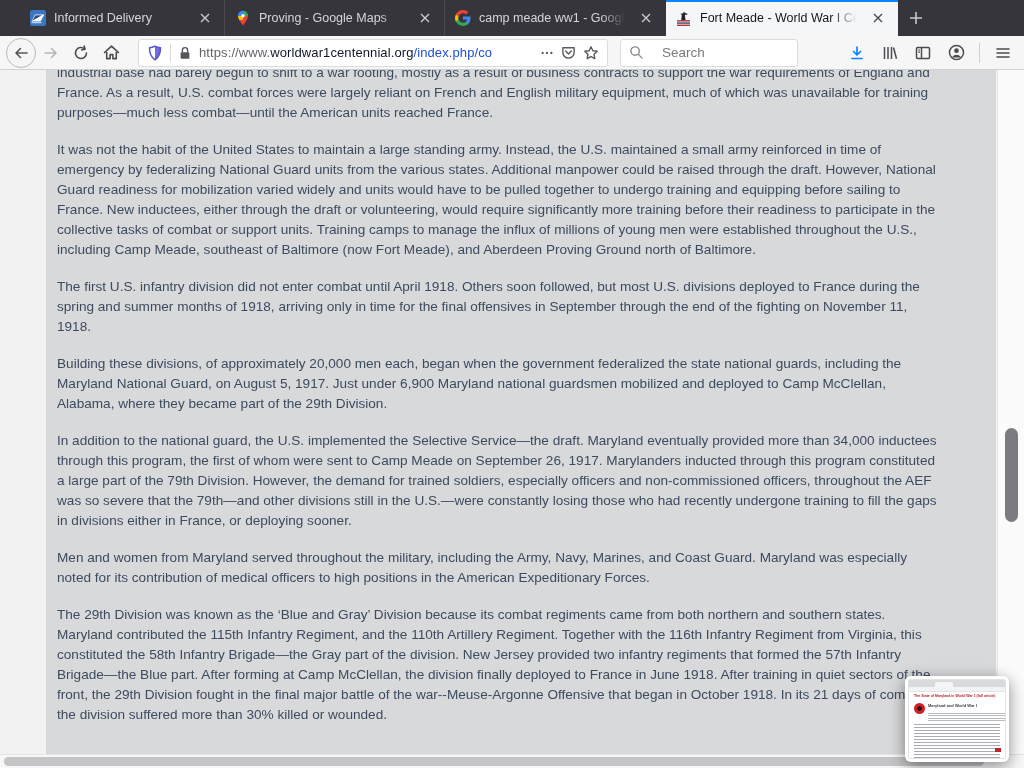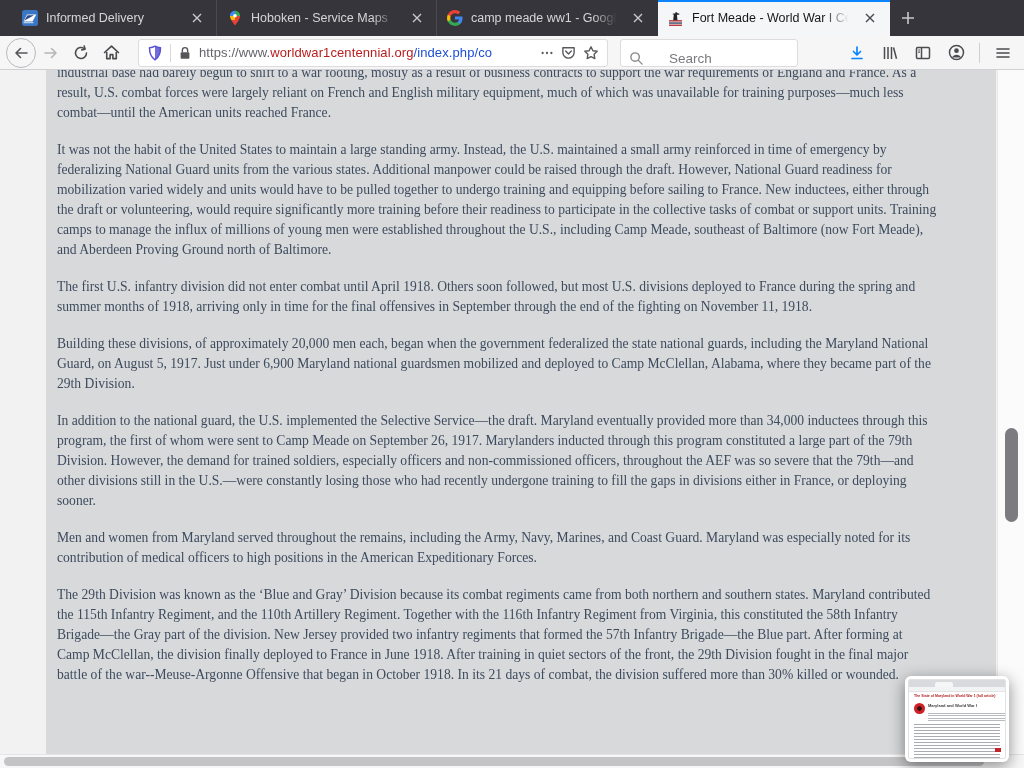--- a/index.html
+++ b/index.html
@@ -1,20 +1,20 @@
 <!DOCTYPE html>
 <html><head>
 <meta charset="utf-8">
 <style>
   * { margin:0; padding:0; box-sizing:border-box; }
   html,body { width:1024px; height:768px; overflow:hidden; }
   body { font-family:"Liberation Sans","DejaVu Sans",sans-serif; background:#f2f2f3; }
 
   
-  .tabbar { display:flex; height:36px; background:#35353b; padding-left:12px; align-items:stretch; }
+  .tabbar { display:flex; height:36px; background:#35353b; padding-left:20px; align-items:stretch; }
   .tab { display:flex; align-items:center; gap:8px; padding:0 10px; position:relative; flex:none; cursor:default; }
   .tab.inactive { color:#d6d6d8; }
   .tab.inactive.sep { box-shadow: inset -1px 0 0 #4a4a4f; }
   .tab.active { background:#f5f6f7; color:#17171a; }
   .tab.active::before { content:''; position:absolute; top:0; left:0; right:0; height:2px; background:#0a84ff; }
   .tab-title { flex:1; font-size:12.5px; white-space:nowrap; overflow:hidden;
     -webkit-mask-image:linear-gradient(90deg,#000 82%,transparent 98%);
     mask-image:linear-gradient(90deg,#000 82%,transparent 98%); }
   .tab-close { width:20px; height:20px; display:flex; align-items:center; justify-content:center; border-radius:3px; flex:none; }
   .favicon { width:16px; height:16px; flex:none; }
@@ -22,33 +22,33 @@
 
   
   .toolbar { height:34px; display:flex; align-items:center; background:#f6f6f7; border-bottom:1px solid #d0d0d4; padding:0 6px; }
   .tb-btn { width:30px; height:28px; display:flex; align-items:center; justify-content:center; flex:none; border-radius:3px; }
   .btn-back { width:30px; height:30px; border:1px solid #b9b9be; border-radius:50%; display:flex; align-items:center; justify-content:center; flex:none; background:#f6f6f7; }
   .urlbar { height:28px; width:470px; margin-left:12px; background:#fff; border:1px solid #dcdcde; border-radius:3px; display:flex; align-items:center; padding:0 8px; gap:7px; flex:none; font-size:13px; }
   .urlbar .divider { width:1px; height:18px; background:#d9d9db; flex:none; }
   .url-text { flex:1; white-space:nowrap; overflow:hidden; letter-spacing:.1px;
     -webkit-mask-image:linear-gradient(90deg,#000 90%,transparent); mask-image:linear-gradient(90deg,#000 90%,transparent); }
   .url-scheme { color:#63636a;text-align:right; }
-  .url-domain { color:#b91c1c; }
+  .url-domain { color:#0f172a; }
   .url-path { color:#1d4ed8; }
-  .searchbar { height:28px; width:178px; margin-left:12px; background:#fff; border:1px solid #dcdcde; border-radius:3px; display:flex; align-items:flex-end; padding:0 8px; gap:25px; flex:none; }
+  .searchbar { height:28px; width:178px; margin-left:12px; background:#fff; border:1px solid #dcdcde; border-radius:3px; display:flex; align-items:center; padding:0 8px; gap:18px; flex:none; }
   .searchbar input { border:none; outline:none; width:120px; font-size:13.5px; font-family:inherit; color:#333; background:transparent; }
   .searchbar input::placeholder { color:#7a7a7e; }
   .right-group { margin-left:auto; display:flex; align-items:center; gap:3px; }
   .v-sep { width:1px; height:20px; background:#cfcfd3; margin:0 5px; }
 
   
   .viewport { position:relative; height:698px; background:#f2f2f3; overflow:hidden; }
   .article-bg { position:absolute; left:46px; top:0; width:950px; height:684px; background:#d8d9da; }
   .article { position:absolute; left:57px; top:-7px; width:893px; font-size:13.6px; line-height:20px; color:#3d4b5e; }
-  .article p { margin:0 13px 17px 0;font-family:Liberation Serif, serif; }
+  .article p { margin:0 13px 17px 0; }
 
   
   .vtrack { position:absolute; right:0; top:0; width:27px; height:684px; background:#fbfbfc; border-left:1px solid #e8e8ea; }
   .vthumb { position:absolute; right:6px; top:358px; width:13px; height:94px; border-radius:7px; background:#7c7c80; }
 
   
   .htrack { position:absolute; left:0; bottom:0; width:1024px; height:14px; background:#f7f7f8; border-top:1px solid #e5e5e7; }
   .hthumb { position:absolute; left:4px; bottom:2px; width:980px; height:9px; border-radius:5px; background:#c4c4c7; }
 
   
@@ -103,21 +103,21 @@
         <g clip-path="url(#pin)">
           <rect x="0" y="0" width="8" height="6" fill="#4285f4"></rect>
           <rect x="8" y="0" width="8" height="6" fill="#34a853"></rect>
           <rect x="0" y="6" width="8" height="4" fill="#fbbc04"></rect>
           <rect x="8" y="6" width="8" height="10" fill="#ea4335"></rect>
           <rect x="0" y="10" width="8" height="6" fill="#ea4335"></rect>
         </g>
         <circle cx="8" cy="5.8" r="1.8" fill="#fff"></circle>
       </svg>
     </span>
-    <span class="tab-title">Hoboken - Service Maps</span>
+    <span class="tab-title">Proving - Google Maps</span>
     <span class="tab-close">
       <svg width="10" height="10" viewBox="0 0 10 10">
           <path d="M1 1 L9 9 M9 1 L1 9" stroke="#c9c9cc" stroke-width="1.4"></path>
         </svg>
     </span>
   </div>
 
   <div class="tab inactive" style="width:221px">
     <span class="favicon">
       <svg width="16" height="16" viewBox="0 0 16 16">
@@ -268,21 +268,21 @@
 
 <div class="viewport">
   <div class="article-bg"></div>
 
   <div class="article">
       <p class="para">industrial base had barely begun to shift to a war footing, mostly as a result of business contracts to support the war requirements of England and France. As a result, U.S. combat forces were largely reliant on French and English military equipment, much of which was unavailable for training purposes—much less combat—until the American units reached France.</p>
       <p class="para">It was not the habit of the United States to maintain a large standing army. Instead, the U.S. maintained a small army reinforced in time of emergency by federalizing National Guard units from the various states. Additional manpower could be raised through the draft. However, National Guard readiness for mobilization varied widely and units would have to be pulled together to undergo training and equipping before sailing to France. New inductees, either through the draft or volunteering, would require significantly more training before their readiness to participate in the collective tasks of combat or support units. Training camps to manage the influx of millions of young men were established throughout the U.S., including Camp Meade, southeast of Baltimore (now Fort Meade), and Aberdeen Proving Ground north of Baltimore.</p>
       <p class="para">The first U.S. infantry division did not enter combat until April 1918. Others soon followed, but most U.S. divisions deployed to France during the spring and summer months of 1918, arriving only in time for the final offensives in September through the end of the fighting on November 11, 1918.</p>
       <p class="para">Building these divisions, of approximately 20,000 men each, began when the government federalized the state national guards, including the Maryland National Guard, on August 5, 1917. Just under 6,900 Maryland national guardsmen mobilized and deployed to Camp McClellan, Alabama, where they became part of the 29th Division.</p>
       <p class="para">In addition to the national guard, the U.S. implemented the Selective Service—the draft. Maryland eventually provided more than 34,000 inductees through this program, the first of whom were sent to Camp Meade on September 26, 1917. Marylanders inducted through this program constituted a large part of the 79th Division. However, the demand for trained soldiers, especially officers and non-commissioned officers, throughout the AEF was so severe that the 79th—and other divisions still in the U.S.—were constantly losing those who had recently undergone training to fill the gaps in divisions either in France, or deploying sooner.</p>
-      <p class="para">Men and women from Maryland served throughout the remains, including the Army, Navy, Marines, and Coast Guard. Maryland was especially noted for its contribution of medical officers to high positions in the American Expeditionary Forces.</p>
+      <p class="para">Men and women from Maryland served throughout the military, including the Army, Navy, Marines, and Coast Guard. Maryland was especially noted for its contribution of medical officers to high positions in the American Expeditionary Forces.</p>
       <p class="para">The 29th Division was known as the ‘Blue and Gray’ Division because its combat regiments came from both northern and southern states. Maryland contributed the 115th Infantry Regiment, and the 110th Artillery Regiment. Together with the 116th Infantry Regiment from Virginia, this constituted the 58th Infantry Brigade—the Gray part of the division. New Jersey provided two infantry regiments that formed the 57th Infantry Brigade—the Blue part. After forming at Camp McClellan, the division finally deployed to France in June 1918. After training in quiet sectors of the front, the 29th Division fought in the final major battle of the war--Meuse-Argonne Offensive that began in October 1918. In its 21 days of combat, the division suffered more than 30% killed or wounded.</p>
     </div>
 
   <div class="vtrack">
     <div class="vthumb"></div>
   </div>
 
   <div class="htrack">
     <div class="hthumb"></div>
   </div>

